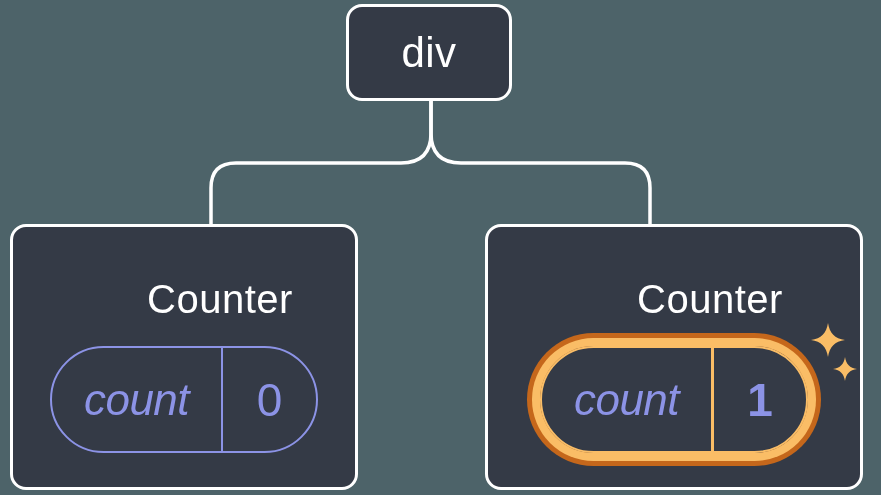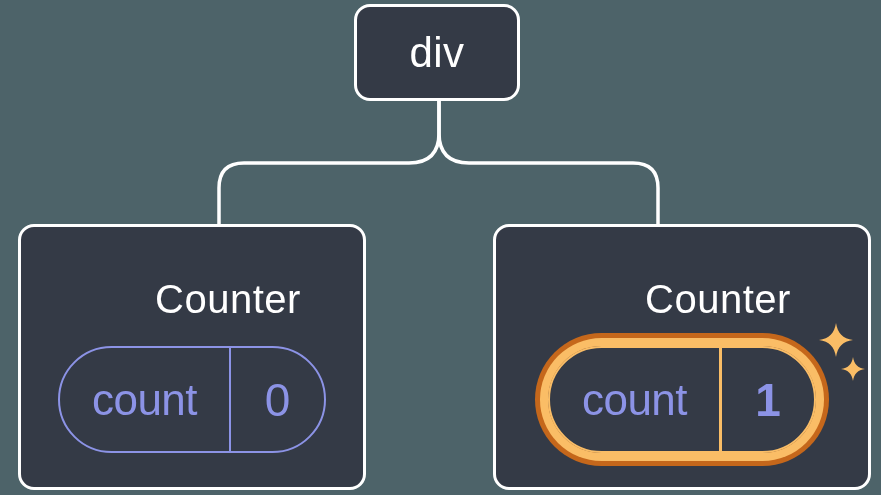--- a/index.html
+++ b/index.html
@@ -6,21 +6,21 @@
     margin: 0;
     padding: 0;
     width: 881px;
     height: 495px;
     overflow: hidden;
     font-family: "Liberation Sans", sans-serif;
   }
   body { background: #4D6369; position: relative; }
   .stage {
     position: absolute;
-    left: 16px; top: 0;
+    left: 8px; top: 0;
     width: 856px; height: 495px;
   }
   .connector-svg {
     position: absolute;
     left: 0; top: 0;
     pointer-events: none;
   }
   .node-box {
     position: absolute;
     background: #343A46;
@@ -68,20 +68,21 @@
     align-items: stretch;
   }
   .state-pill .state-key {
     flex: 0 0 169px;
     display: flex;
     align-items: center;
     justify-content: center;
     color: #8C93E6;
     font-size: 44px;
     letter-spacing: -0.5px;
+    font-style: italic;
   }
   .state-pill .state-value {
     flex: 1;
     border-left: 2px solid #8C93E6;
     display: flex;
     align-items: center;
     justify-content: center;
     color: #8C93E6;
     font-size: 46px;
   }

